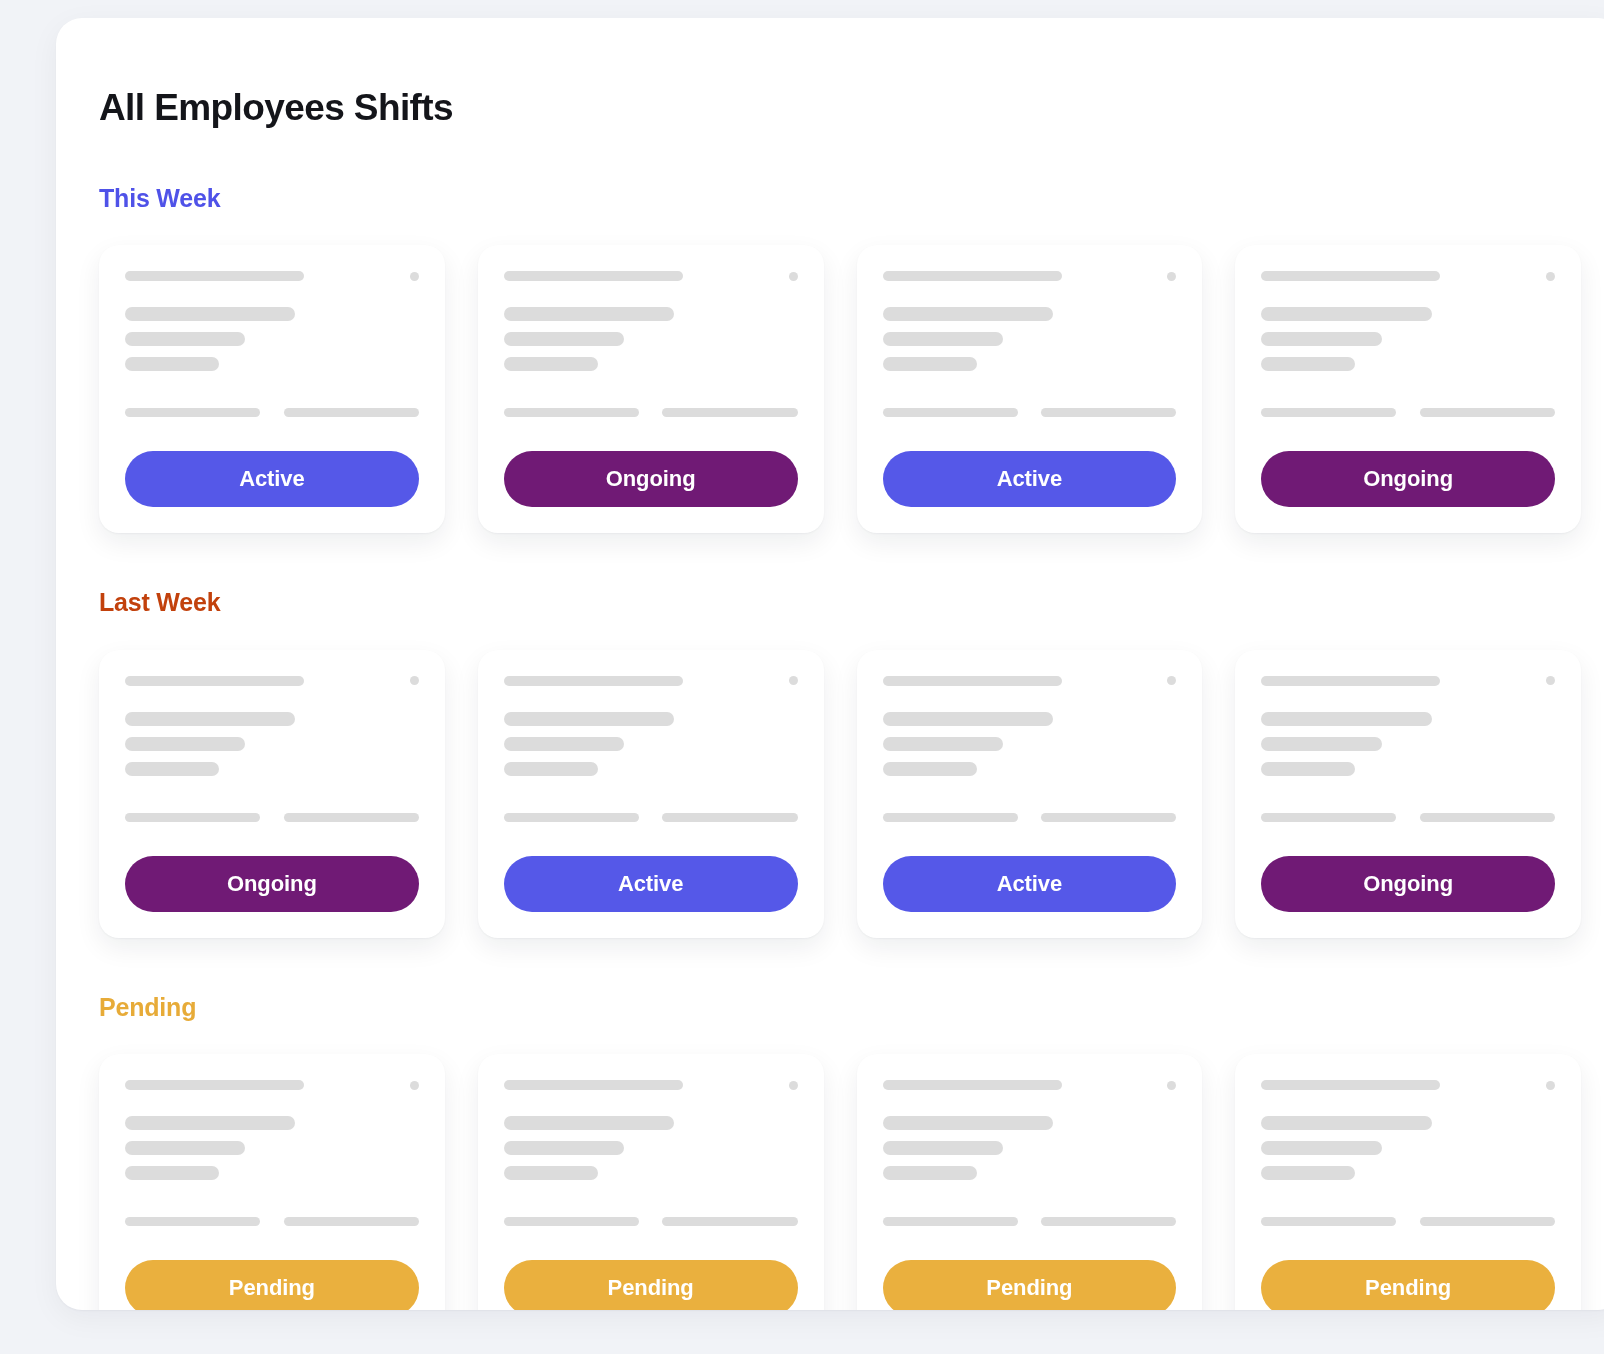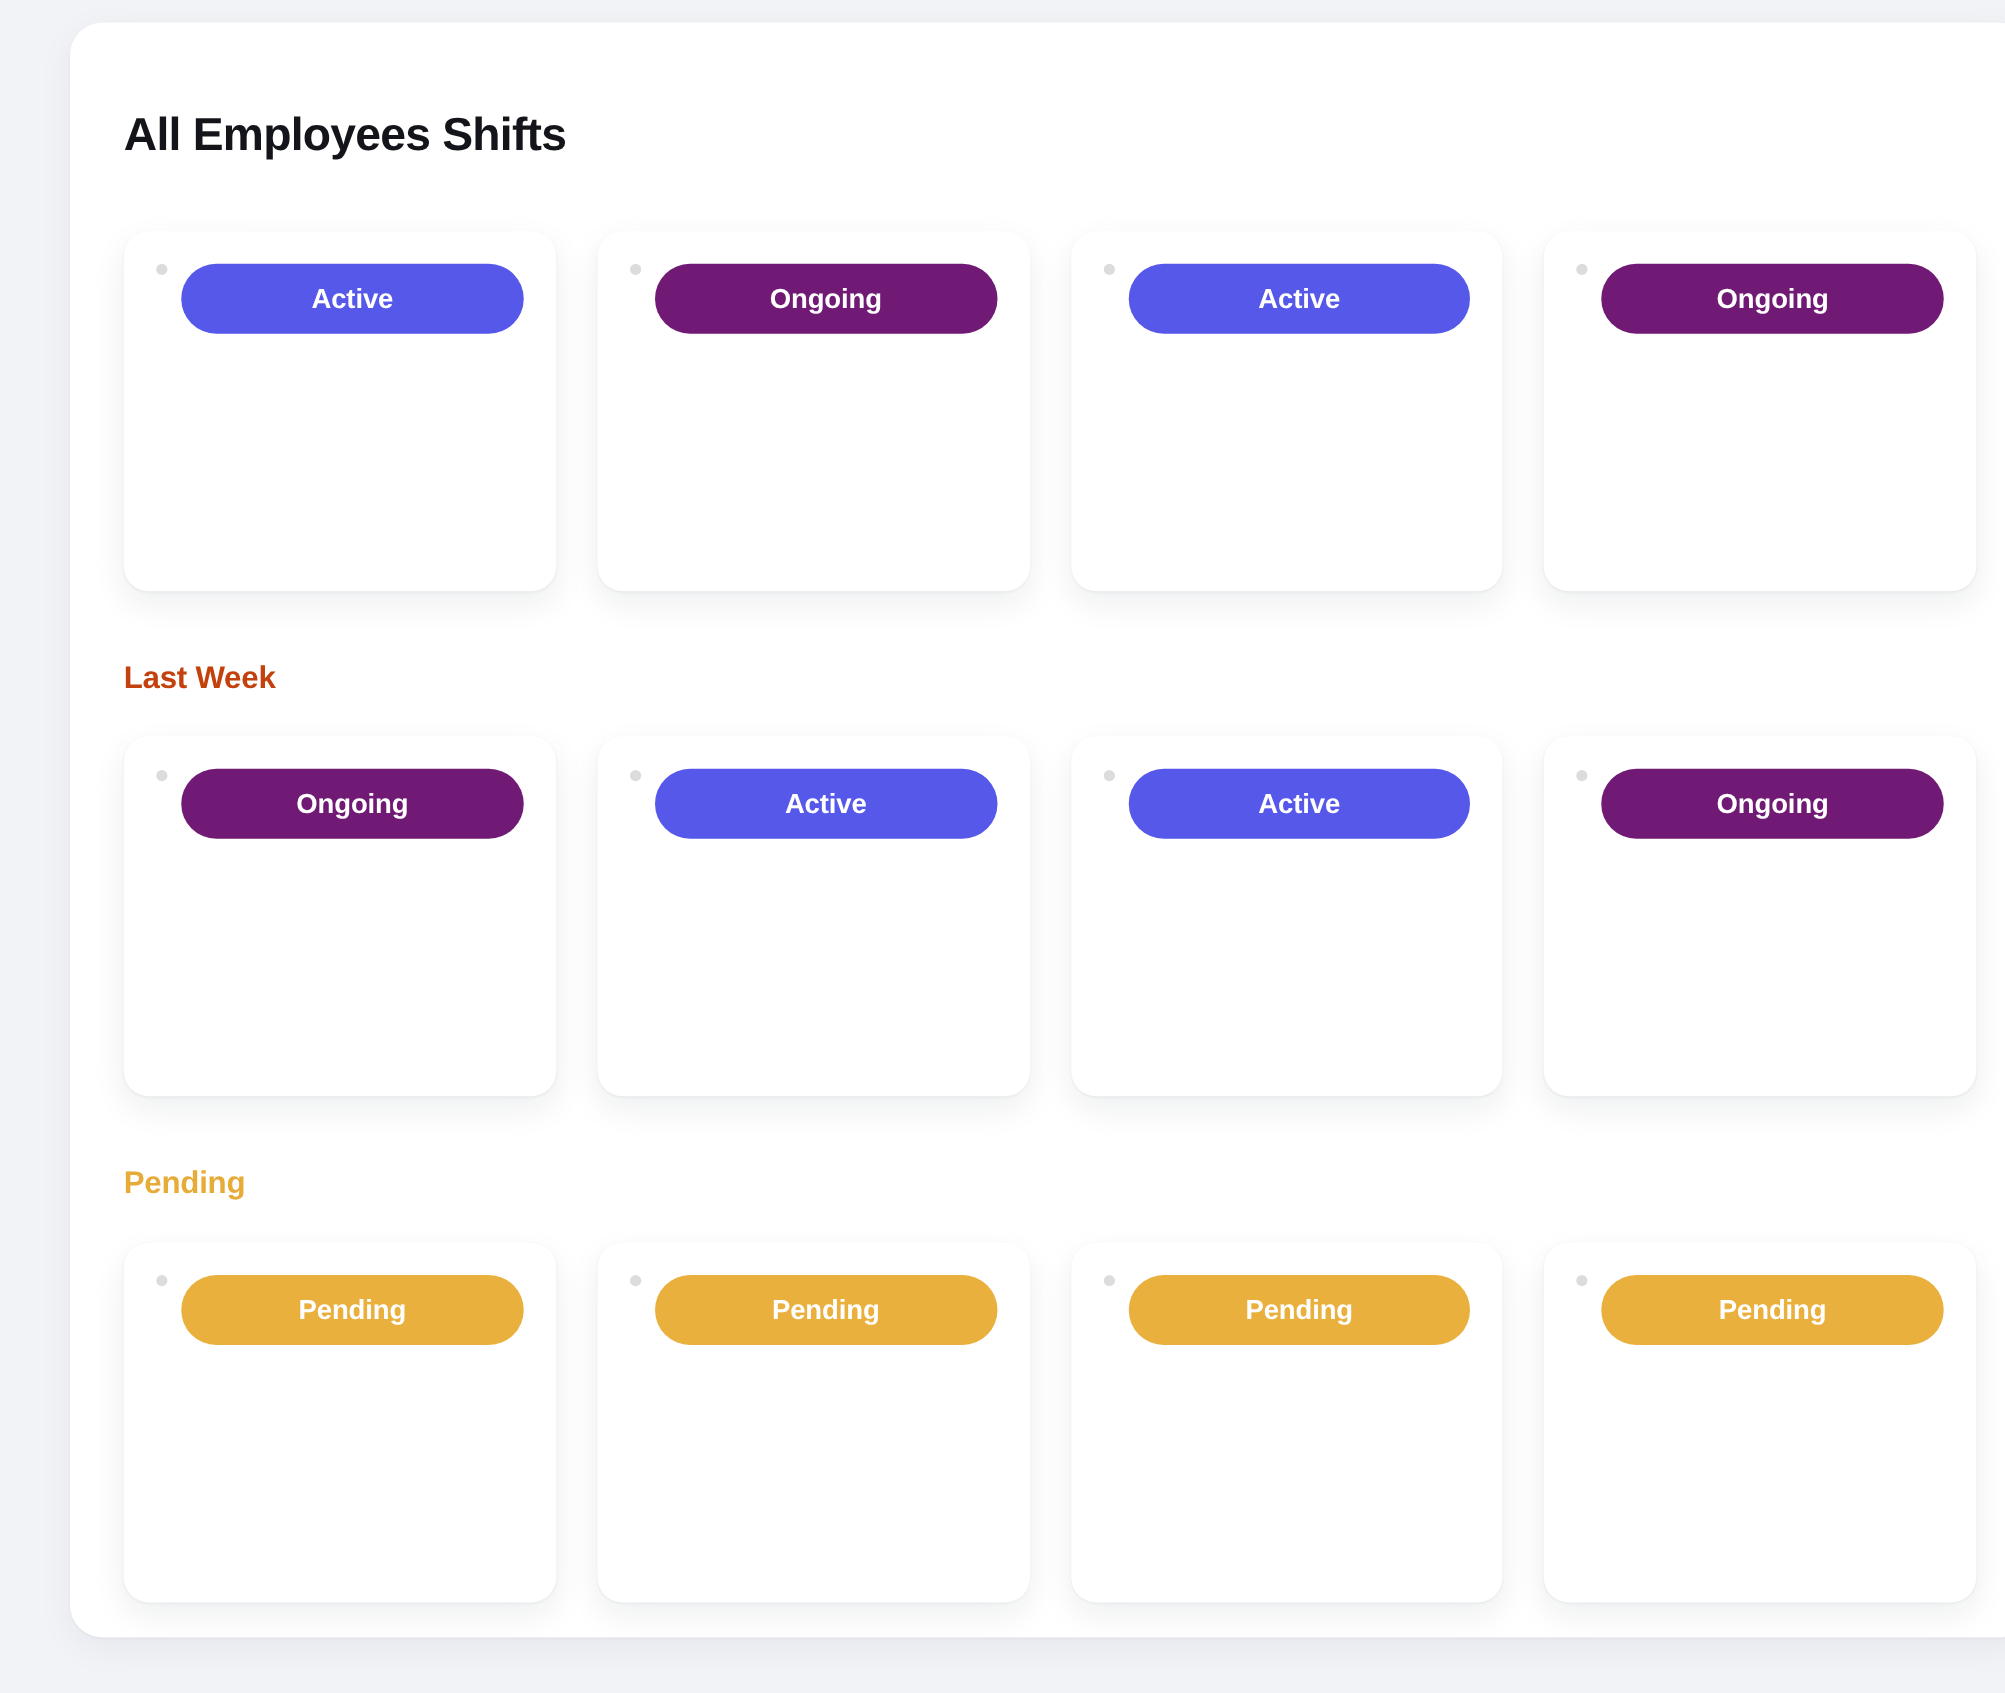--- a/index.html
+++ b/index.html
@@ -74,21 +74,21 @@
 
   .shift-card {
     background: #ffffff;
     border-radius: 20px;
     box-shadow: 0 1px 2px rgba(16, 24, 40, 0.045),
                 0 10px 26px rgba(16, 24, 40, 0.07);
     padding: 26px 26px 26px 26px;
     box-sizing: border-box;
     height: 288px;
     display: flex;
-    flex-direction: row;
+    flex-direction: column;
   }
 
   
   .sk {
     background: #dcdcdc;
     border-radius: 7px;
     display: block;
   }
 
   .card-head {
@@ -155,20 +155,21 @@
 <body>
 
 <div class="viewport">
   <div class="panel">
     <div class="panel-inner">
 
       <h1 class="page-title">All Employees Shifts</h1>
 
       <div id="sections-host">
           <section class="section">
+            <h2 class="section-title accent-indigo">This Week</h2>
             <div class="card-grid">
               <article class="shift-card">
                 <div class="card-head">
                   <span class="sk sk-title"></span>
                   <span class="sk-dot"></span>
                 </div>
                 <div class="card-lines">
                   <span class="sk sk-line-a"></span>
                   <span class="sk sk-line-b"></span>
                   <span class="sk sk-line-c"></span>

